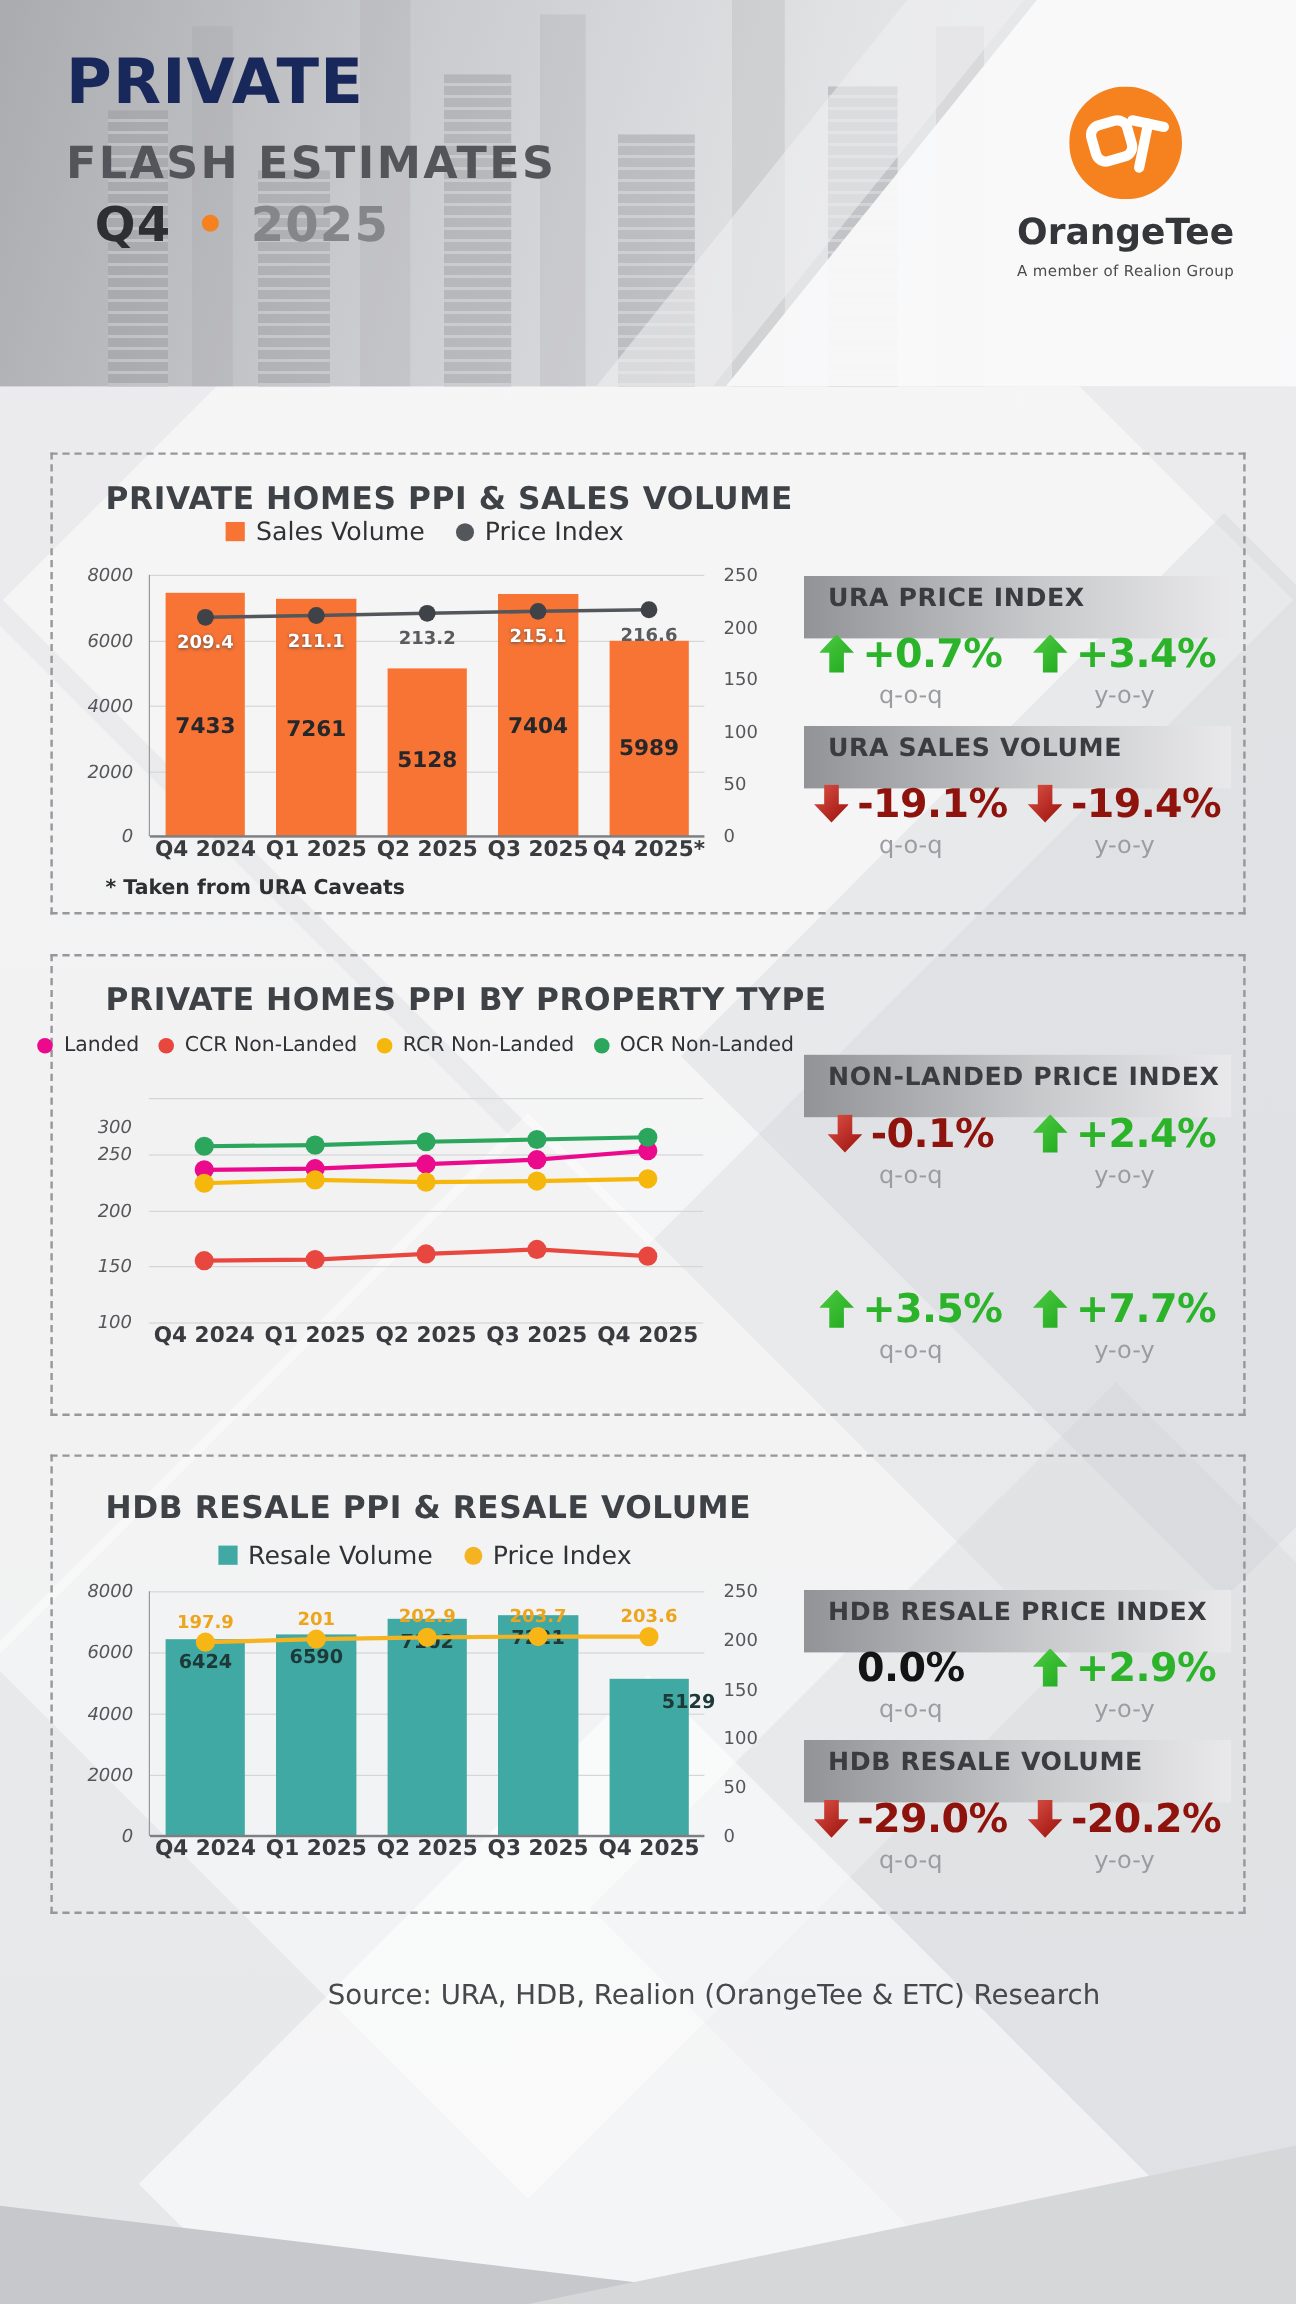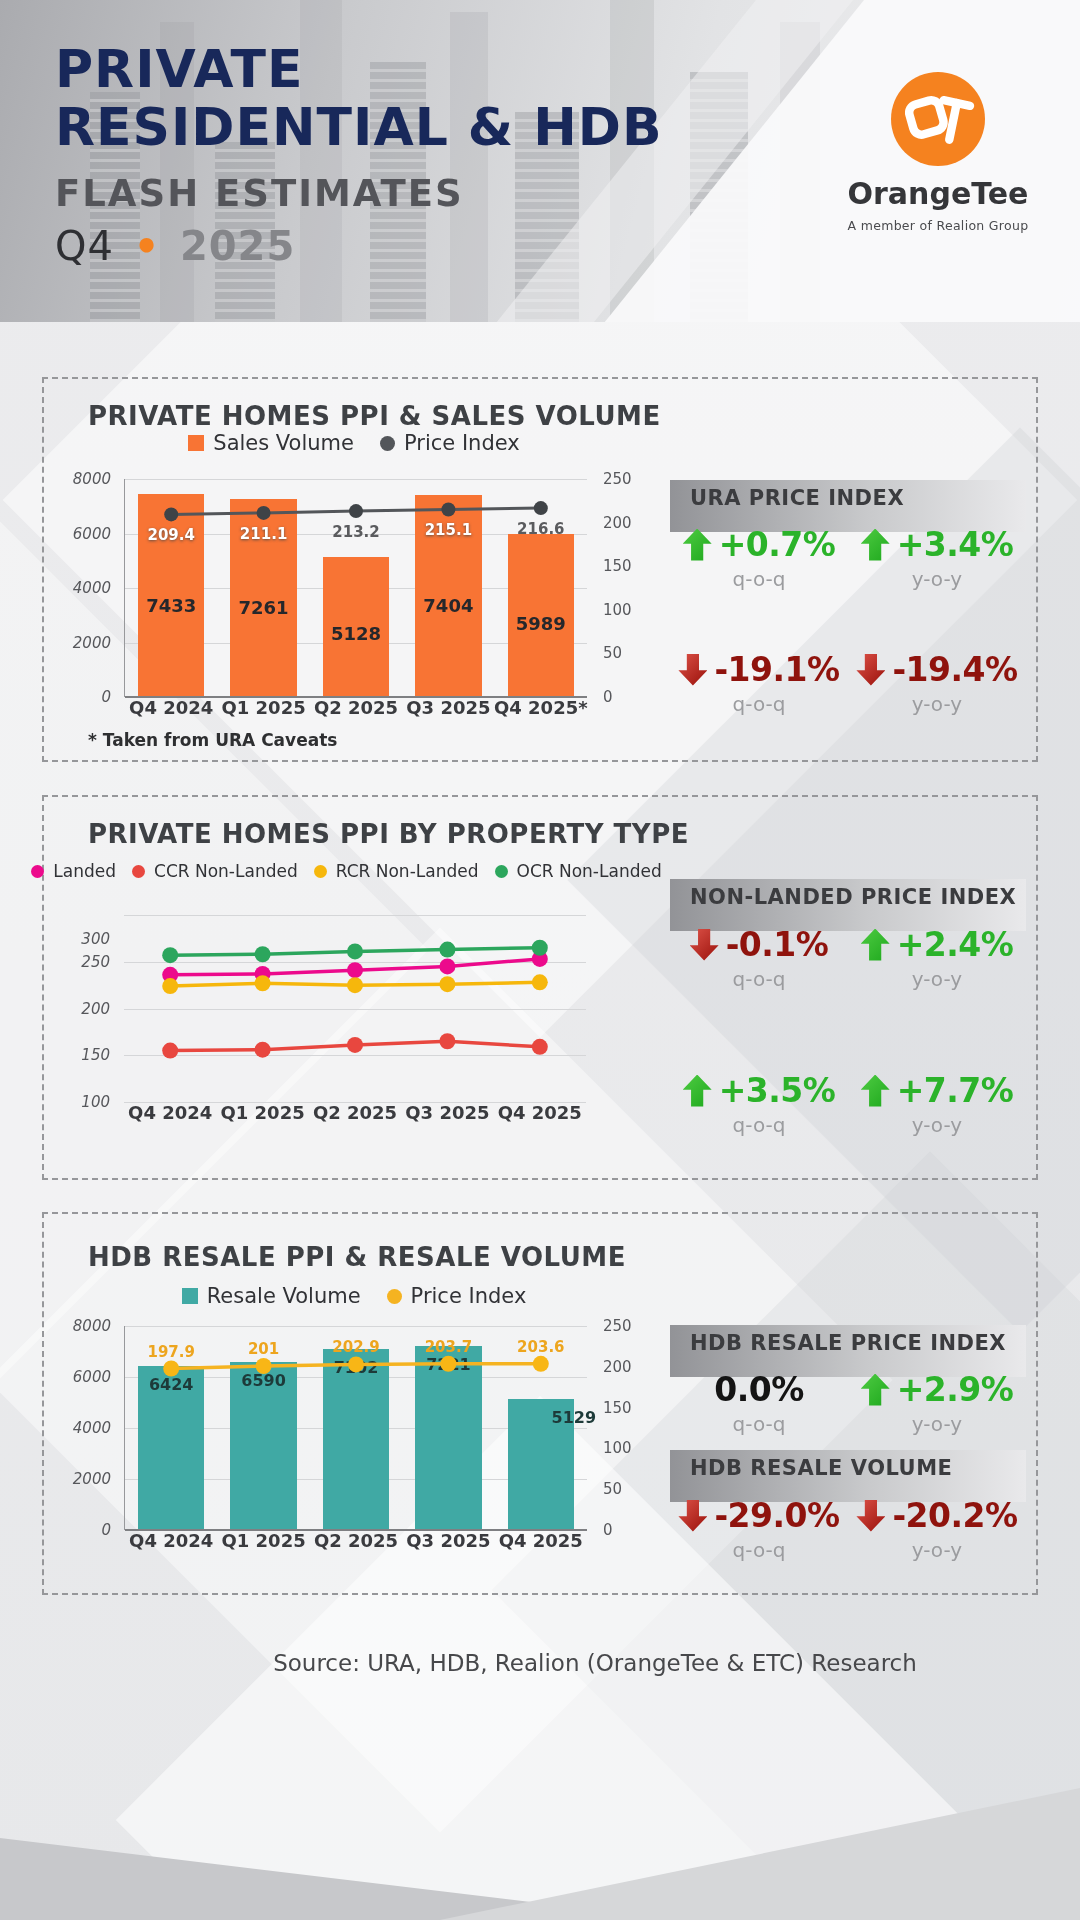--- a/index.html
+++ b/index.html
@@ -13,21 +13,21 @@
   .bldg{position:absolute;bottom:0;background:rgba(150,152,156,.38);}
   .bldg.win{background:repeating-linear-gradient(0deg,rgba(255,255,255,.28) 0 3px,rgba(0,0,0,0) 3px 10px),rgba(148,150,154,.42);}
   .header-wedge{position:absolute;inset:0;background:rgba(250,250,251,.93);
           clip-path:polygon(80% 0,100% 0,100% 100%,56% 100%);}
   .header-wedge2{position:absolute;inset:0;background:rgba(240,241,242,.55);
           clip-path:polygon(70% 0,79% 0,55% 100%,46% 100%);}
   .title-block{position:absolute;left:55px;top:40px;z-index:3;}
   .t1{font-size:52px;line-height:58px;font-weight:800;color:#18285a;letter-spacing:1px;}
   .t-sub{margin-top:16px;font-size:37px;font-weight:800;color:#54555a;letter-spacing:2px;}
   .t-q{margin-top:8px;font-size:40px;letter-spacing:1px;}
-  .t-q .q{font-weight:400;color:#2e2f33;}
+  .t-q .q{font-weight:700;color:#2e2f33;margin-left:24px;}
   .t-q .dot{color:#f5821f;font-weight:800;margin:0 6px;}
   .t-q .yr{color:#85868a;font-weight:600;}
   .logo-block{position:absolute;right:42px;top:72px;width:200px;text-align:center;z-index:4;}
   .logo-circle{width:94px;height:94px;margin:0 auto;}
   .brand{margin-top:10px;font-size:30px;font-weight:800;color:#353639;}
   .tagline{margin-top:7px;font-size:12.5px;color:#4a4b4e;letter-spacing:.3px;}
   
   .section{position:absolute;left:42px;width:996px;border:2px dashed #96979a;z-index:3;box-sizing:border-box;}
   #s1{top:377px;height:385px;}
   #s2{top:795px;height:385px;}
@@ -110,21 +110,20 @@
     <div class="bldg" style="left:450px;width:38px;height:310px;opacity:.5;"></div>
     <div class="bldg win" style="left:515px;width:64px;height:210px;"></div>
     <div class="bldg" style="left:610px;width:44px;height:322px;opacity:.55;"></div>
     <div class="bldg win" style="left:690px;width:58px;height:250px;"></div>
     <div class="bldg" style="left:780px;width:40px;height:300px;opacity:.4;"></div>
     <div class="header-wedge2"></div>
     <div class="header-wedge"></div>
 
     <div class="title-block">
       <div class="t1">PRIVATE</div>
-      <div class="t1">RESIDENTIAL &amp; HDB</div>
       <div class="t-sub">FLASH ESTIMATES</div>
       <div class="t-q">
         <span class="q">Q4</span>
         <span class="dot">•</span>
         <span class="yr">2025</span>
       </div>
     </div>
 
     <div class="logo-block">
       <div class="logo-circle">
@@ -212,20 +211,21 @@
           <span class="stat-period">q-o-q</span>
         </div>
         <div class="stat-item">
           <div class="stat-value-row">
               <span class="arrow up"></span>
             <span class="stat-value green">+3.4%</span>
             </div>
           <span class="stat-period">y-o-y</span>
         </div>
       </div>
+      <div class="stat-header" style="top:226px">URA SALES VOLUME</div>
       <div class="stat-row" style="top:271px">
         <div class="stat-item">
           <div class="stat-value-row">
               <span class="arrow down"></span>
             <span class="stat-value red">-19.1%</span>
             </div>
           <span class="stat-period">q-o-q</span>
         </div>
         <div class="stat-item">
           <div class="stat-value-row">

